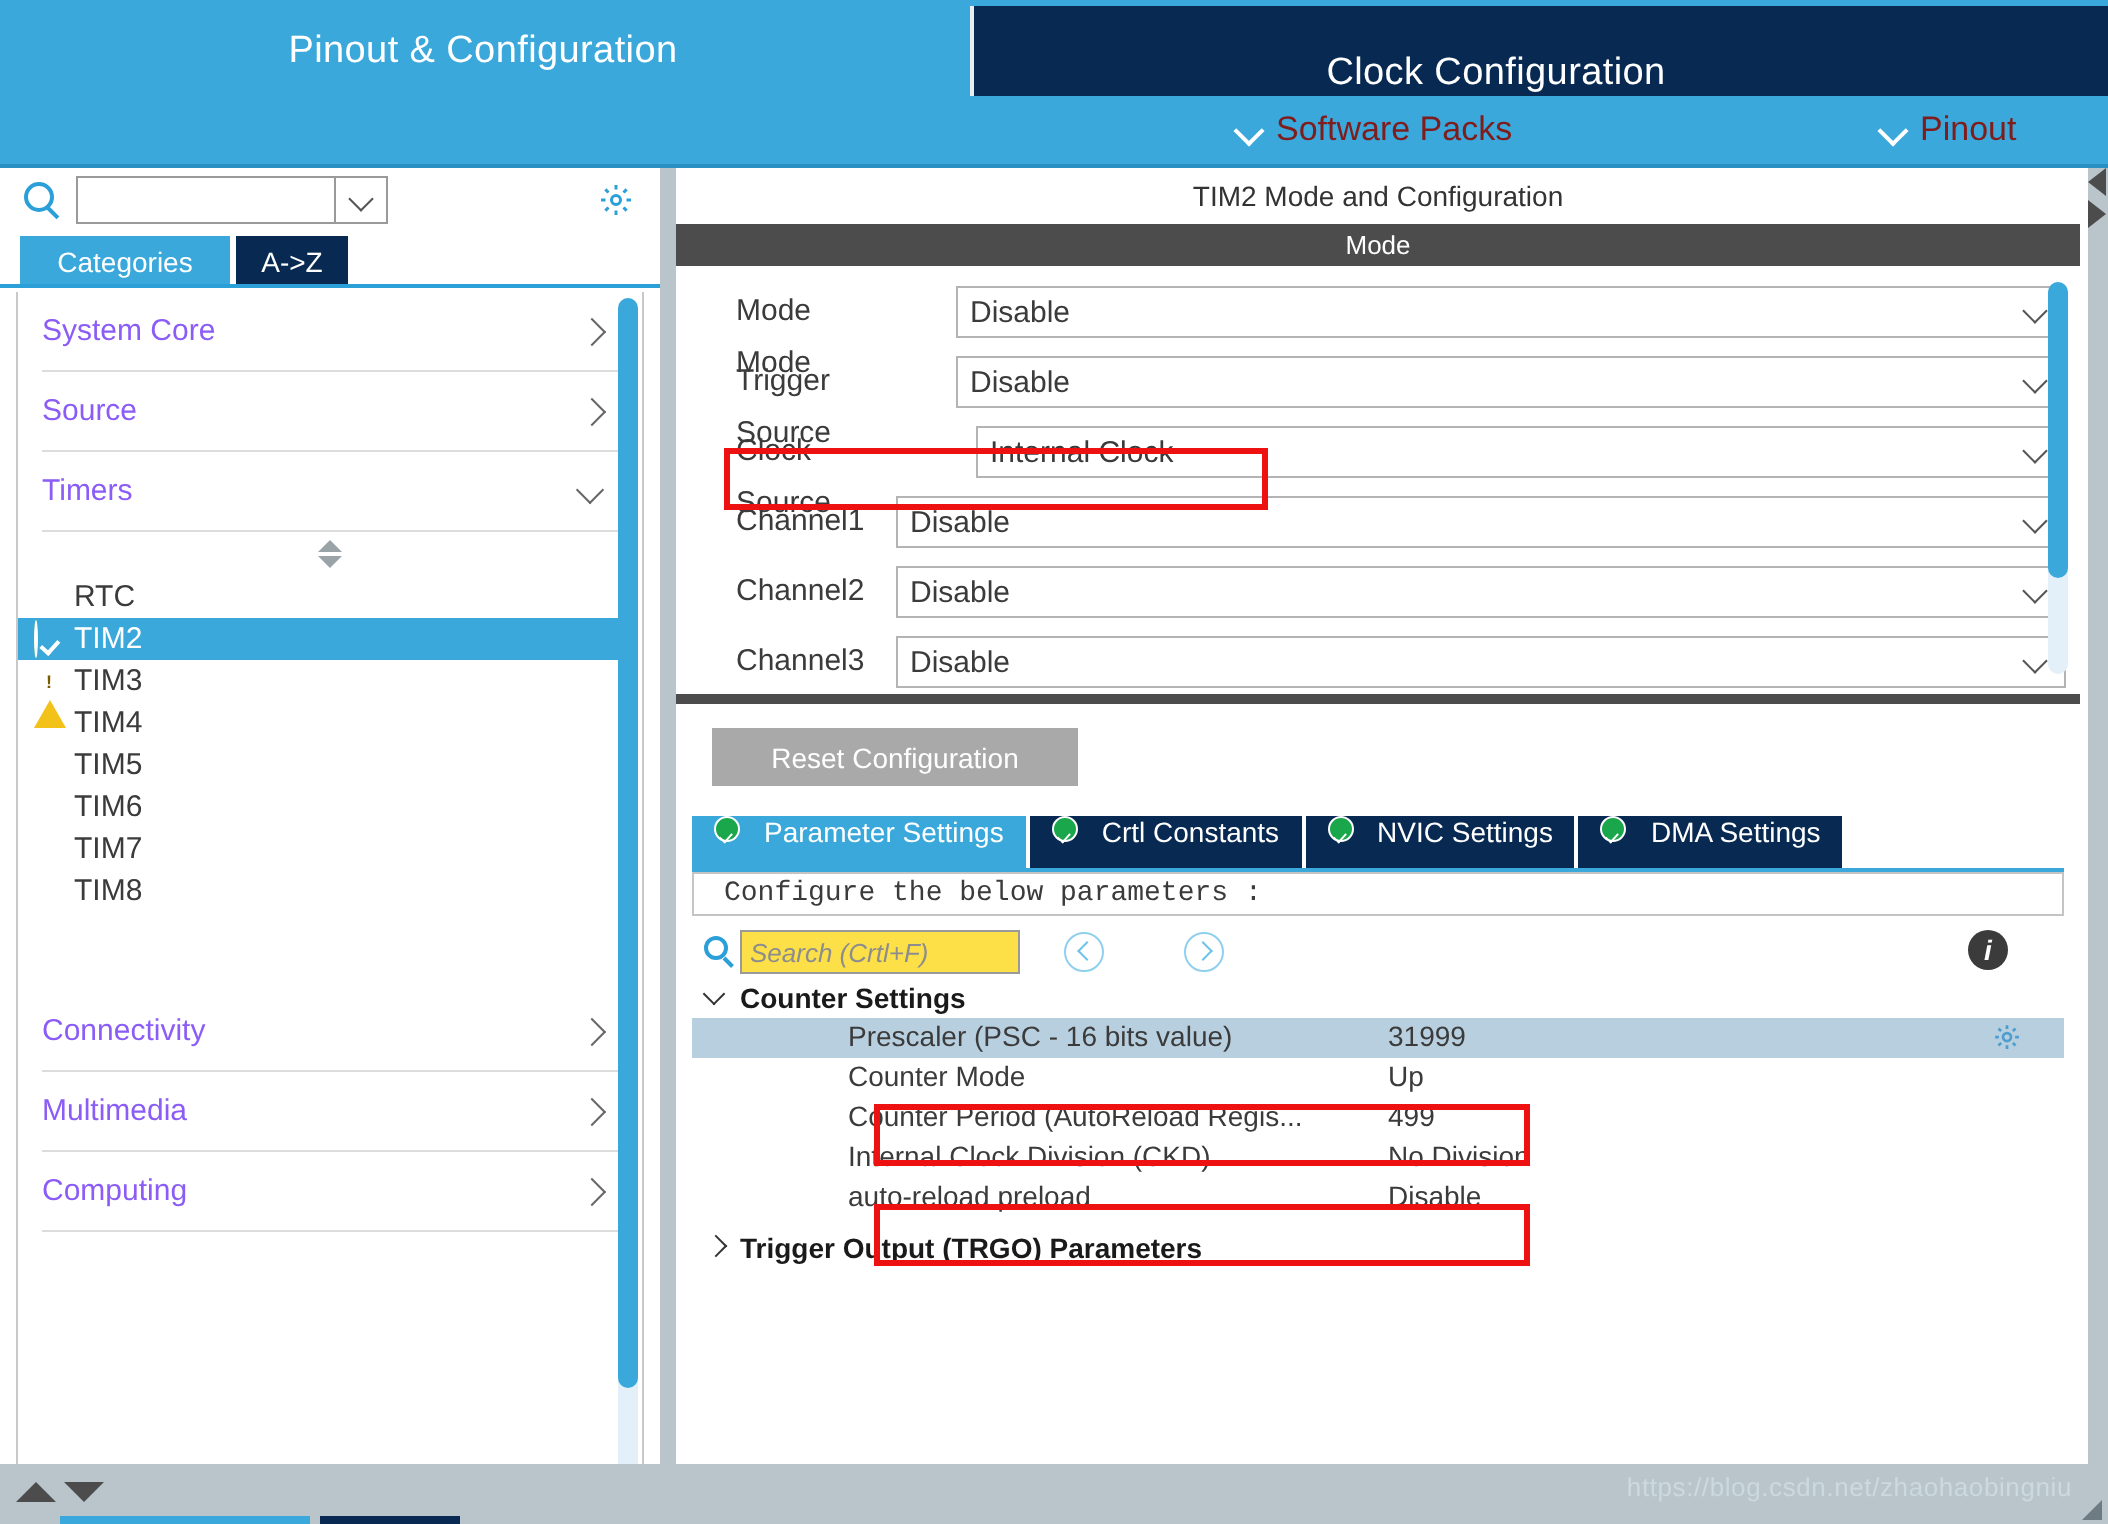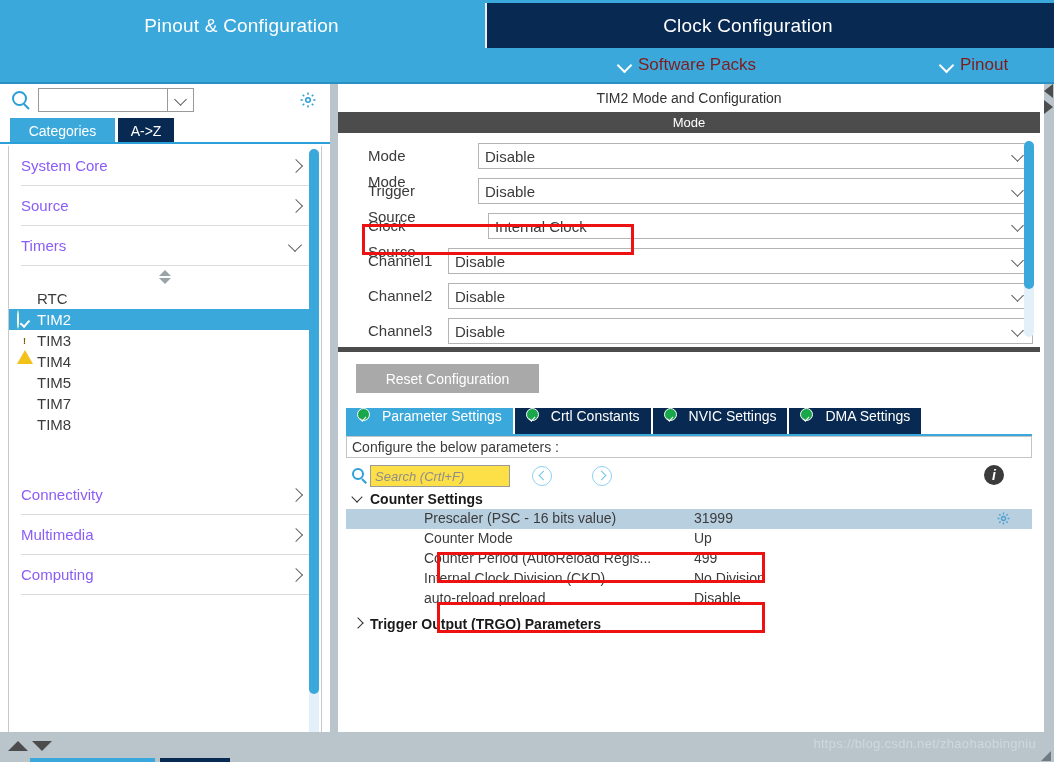--- a/index.html
+++ b/index.html
@@ -13,21 +13,21 @@
 
   
   #topbar { position: absolute; left: 0; top: 0; width: 1054px; height: 84px; background: #3aa8db; }
   .maintab {
     position: absolute; top: 3px; height: 45px;
     color: #ffffff; font-size: 19px;
     display: flex; align-items: center; justify-content: center;
     letter-spacing: .2px;
   }
   #tab-pinout { left: 0; width: 483px; background: #3aa8db; }
-  #tab-clock  { left: 485px; width: 526px; background: #082951; border-left: 2px solid #e8eef3; border-right: 2px solid #e8eef3; }
+  #tab-clock  { left: 485px; width: 526px; background: #082951; border-left: 2px solid #e8eef3; border-right: 2px solid #e8eef3; align-items: flex-end; }
   #tab-third  { left: 953px; width: 101px; background: #082951; }
   #subbar { position: absolute; left: 0; top: 48px; width: 1054px; height: 34px; background: #3aa8db; }
   .subitem {
     position: absolute; top: 0; height: 34px; color: #7f1d1d; font-size: 17px;
     display: flex; align-items: center; gap: 7px;
   }
   #sub-packs { left: 618px; }
   #sub-pinout { left: 940px; }
   .chev-d { display:inline-block; width: 13px; height: 13px; position: relative; }
   .chev-d::after {
@@ -168,21 +168,21 @@
     border:1px solid #ffffff; flex: none;
   }
   .tab-ok::after {
     content:''; position:absolute; left:3px; top:5.5px; width:2.5px; height:5px;
     border-right:1.6px solid #fff; border-bottom:1.6px solid #fff; transform: rotate(42deg);
   }
   #cfg-tab-underline { position:absolute; left: 8px; top: 82px; width: 686px; height: 2px; background:#3aa8db; }
   #cfg-hint {
     position:absolute; left: 8px; top: 84px; width: 686px; height: 22px;
     border: 1px solid #c4c4c4; background:#ffffff; font-size: 14px; color:#3b3b3b;
-    display:flex; align-items:center; padding-left: 5px;
+    display:flex; align-items:center; padding-left: 15px; font-family: Liberation Mono, monospace;
   }
   #param-toolbar { position:absolute; left: 8px; top: 110px; width: 686px; height: 28px; }
   #search-icon-p {
     position:absolute; left: 6px; top: 6px; width: 12px; height:12px;
     border: 2px solid #2a9fd8; border-radius:50%;
   }
   #search-icon-p::after {
     content:''; position:absolute; left:8px; top:8px; width:6px; height:2px;
     background:#2a9fd8; transform:rotate(45deg); transform-origin:left center;
   }
@@ -336,20 +336,23 @@
       </div>
       <div class="perirow">
         <span class="peri-icon"><span class="warn-tri"></span></span>
         <span>TIM3</span>
       </div>
       <div class="perirow">
         <span>TIM4</span>
       </div>
       <div class="perirow">
         <span>TIM5</span>
+      </div>
+      <div class="perirow">
+        <span>TIM6</span>
       </div>
       <div class="perirow">
         <span>TIM7</span>
       </div>
       <div class="perirow">
         <span>TIM8</span>
       </div>
     </div>
 
     <div style="height:40px;"></div>

